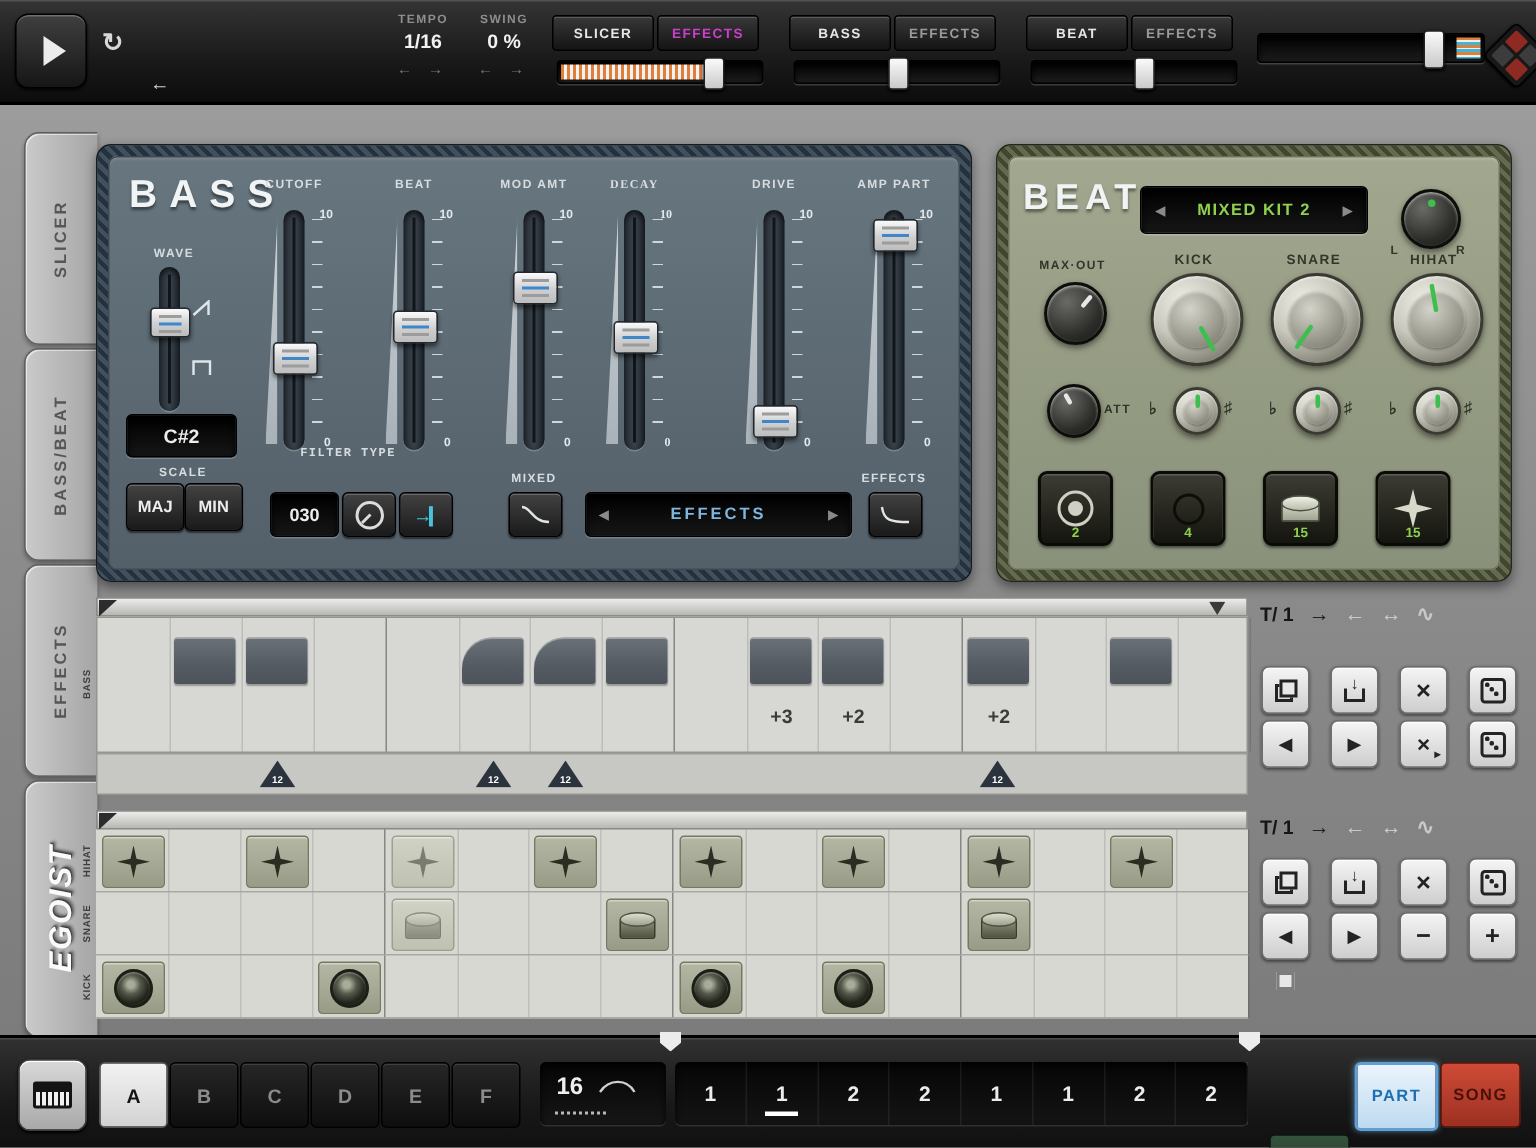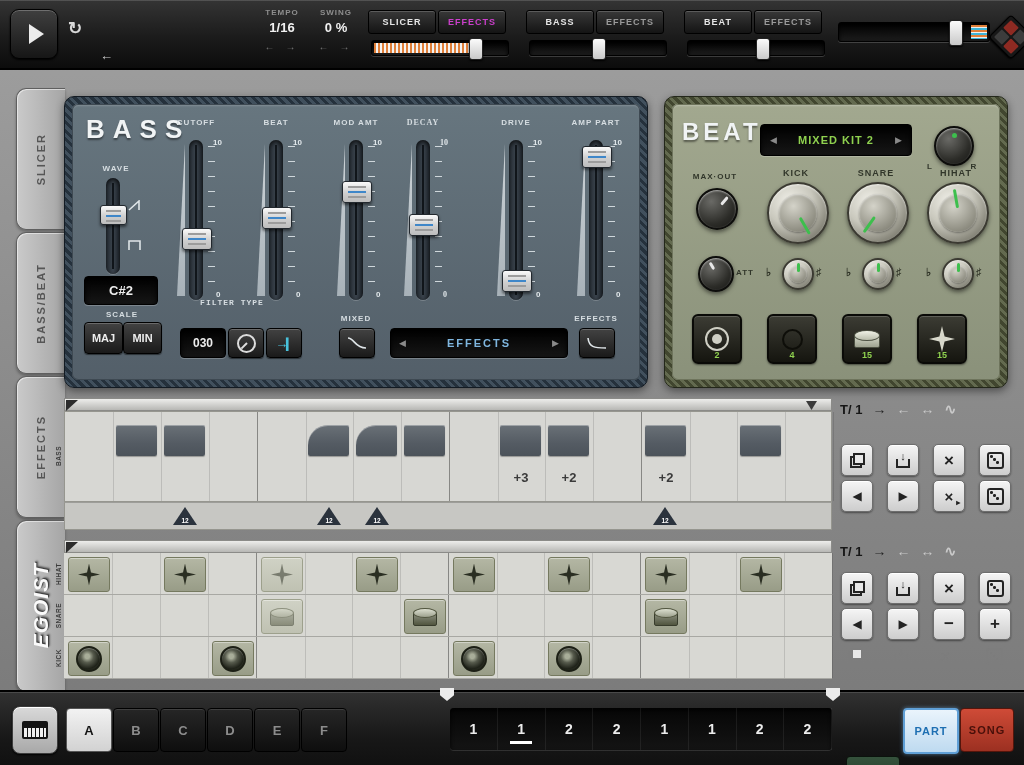--- a/index.html
+++ b/index.html
@@ -735,20 +735,27 @@
       <div class="kbic"></div>
       </div>
     <div id="letters">
         <div class="letter on" style="left: 66px;">A</div>
         <div class="letter" style="left: 113px;">B</div>
         <div class="letter" style="left: 160px;">C</div>
         <div class="letter" style="left: 207px;">D</div>
         <div class="letter" style="left: 254px;">E</div>
         <div class="letter" style="left: 301px;">F</div>
       </div>
+    <div class="lenblock">
+      <div class="lenval">16</div>
+      <svg class="lencurve" width="26" height="12">
+          <path d="M2,10 C8,1 20,1 25,10" stroke="#cfcfcf" stroke-width="1.6" fill="none"></path>
+        </svg>
+      <div class="lendots"></div>
+    </div>
     <div class="stepsstrip" id="steps">
         <div class="stepcell" style="left: 0px;">1</div>
         <div class="stepcell" style="left: 47.7px;">1<div class="ul"></div></div>
         <div class="stepcell" style="left: 95.4px;">2</div>
         <div class="stepcell" style="left: 143.1px;">2</div>
         <div class="stepcell" style="left: 190.8px;">1</div>
         <div class="stepcell" style="left: 238.5px;">1</div>
         <div class="stepcell" style="left: 286.2px;">2</div>
         <div class="stepcell" style="left: 333.9px;">2</div>
       </div>

